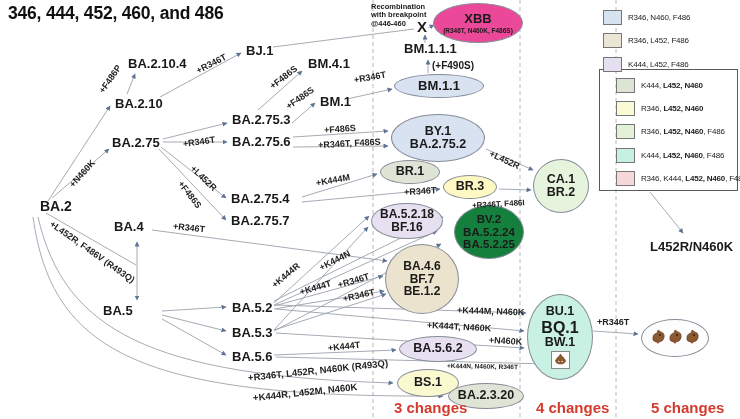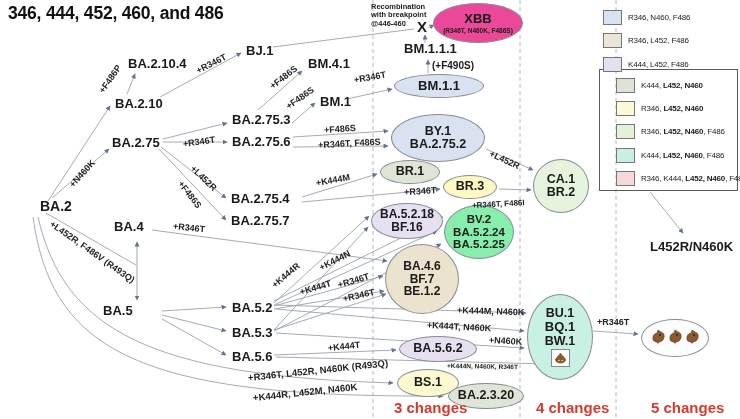--- a/index.html
+++ b/index.html
@@ -136,33 +136,33 @@
         <div class="eline" style="font-size: 12.5px;">BR.3</div>
       </div>
       <div class="enode" style="left: 533px; top: 159px; width: 56px; height: 54px; background: rgb(230, 243, 221);">
         <div class="eline" style="font-size: 12.5px;">CA.1</div>
         <div class="eline" style="font-size: 12.5px;">BR.2</div>
       </div>
       <div class="enode" style="left: 371px; top: 203px; width: 72px; height: 36px; background: rgb(231, 224, 241);">
         <div class="eline" style="font-size: 12px;">BA.5.2.18</div>
         <div class="eline" style="font-size: 12px;">BF.16</div>
       </div>
-      <div class="enode" style="left: 444px; top: 205px; width: 70px; height: 54px; background: #86efac;">
+      <div class="enode" style="left: 454px; top: 205px; width: 70px; height: 54px; background: #15803d;">
         <div class="eline" style="font-size: 11.5px;">BV.2</div>
         <div class="eline" style="font-size: 11.5px;">BA.5.2.24</div>
         <div class="eline" style="font-size: 11.5px;">BA.5.2.25</div>
       </div>
       <div class="enode" style="left: 385px; top: 244px; width: 74px; height: 70px; background: rgb(235, 227, 205);">
         <div class="eline" style="font-size: 12px;">BA.4.6</div>
         <div class="eline" style="font-size: 12px;">BF.7</div>
         <div class="eline" style="font-size: 12px;">BE.1.2</div>
       </div>
       <div class="enode" style="left: 527px; top: 294px; width: 66px; height: 86px; background: rgb(200, 240, 227);">
         <div class="eline" style="font-size: 12.5px;">BU.1</div>
-        <div class="eline" style="font-size: 13px;">BQ.1</div>
+        <div class="eline" style="font-size: 16px;">BQ.1</div>
         <div class="eline" style="font-size: 12.5px;">BW.1</div>
         <div class="iconbox">
           <svg width="13" height="13" viewBox="0 0 24 24">
             <path fill="#8a5a2b" stroke="#5f3c1a" stroke-width="1" d="M12 2c2.2 1.8 .8 3.2 3 4.4 2.1 1.1 3.6 2.1 3.4 4.3 1.8 .8 2.9 2 2.9 3.8 0 3.6-4.1 6-9.3 6s-9.3-2.4-9.3-6c0-1.8 1.1-3 2.9-3.8-.2-2.2 1.3-3.2 3.4-4.3 2.2-1.2 .8-2.6 3-4.4z"></path>
             <circle cx="9" cy="15.5" r="1.3" fill="#fff"></circle>
             <circle cx="15" cy="15.5" r="1.3" fill="#fff"></circle>
           </svg>
         </div>
       </div>
       <div class="enode" style="left: 399px; top: 336px; width: 78px; height: 26px; background: rgb(231, 224, 241);">

